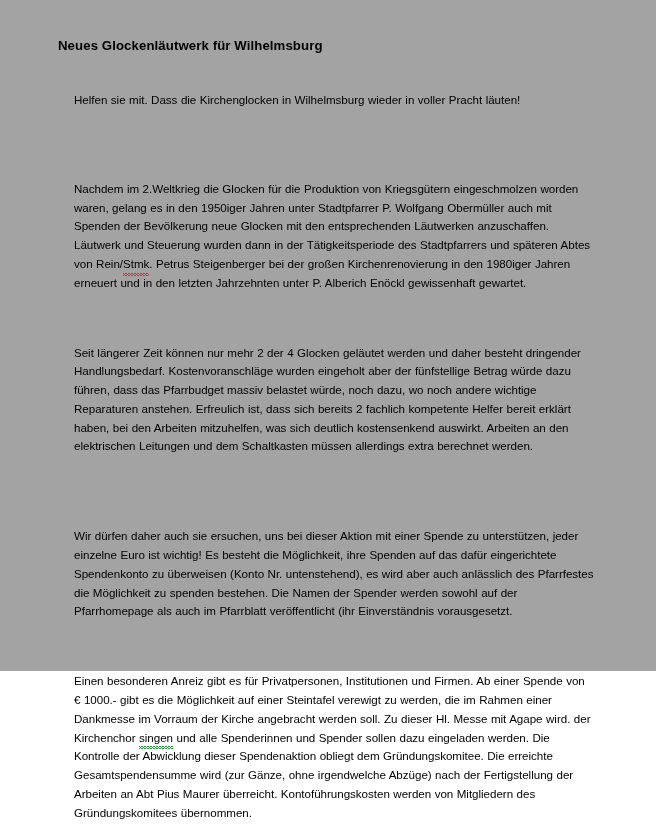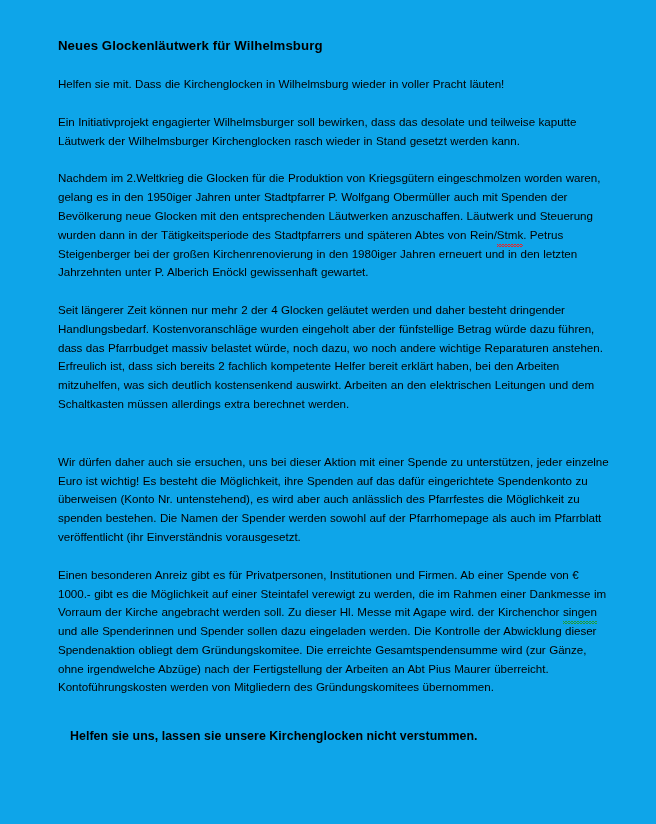--- a/index.html
+++ b/index.html
@@ -10,36 +10,36 @@
   body {
     width: 656px;
     height: 824px;
     overflow: hidden;
     font-family: "Liberation Sans", sans-serif;
     color: #000000;
   }
   .page {
     position: relative;
     width: 656px;
-    height: 824px;
-    background: #0ea5e9;
+    height: 671px;
+    background: #a3a3a3;
     box-sizing: border-box;
     padding: 30px 46px 16px 58px;
   }
   .doc-title {
     font-size: 13.2px;
     font-weight: bold;
     line-height: 1.22;
     margin: 8px 0 0 0;
     letter-spacing: 0.1px;
   }
   p.para {
     font-size: 11.6px;
     line-height: 1.62;
-    margin: 0;
+    margin: 16px;
     text-align: left;
     letter-spacing: -0.03px;
     word-spacing: 0.3px;
   }
   .sp-1 { height: 21px; }
   .sp-2 { height: 19px; }
   .sp-3 { height: 19px; }
   .sp-4 { height: 19px; }
   .sp-5 { height: 20px; }
   .sp-6 { height: 19px; }
@@ -96,21 +96,20 @@
 <div class="page">
 
   <h1 class="doc-title">Neues Glockenläutwerk für Wilhelmsburg</h1>
 
   <div class="sp-1"></div>
 
   <p class="para">Helfen sie mit. Dass die Kirchenglocken in Wilhelmsburg wieder in voller Pracht läuten!</p>
 
   <div class="sp-2"></div>
 
-  <p class="para">Ein Initiativprojekt engagierter Wilhelmsburger soll bewirken, dass das desolate und teilweise kaputte Läutwerk der Wilhelmsburger Kirchenglocken rasch wieder in Stand gesetzt werden kann.</p>
 
   <div class="sp-3"></div>
 
   <p class="para"><span>Nachdem im 2.Weltkrieg die Glocken für die Produktion von Kriegsgütern eingeschmolzen worden waren, gelang es in den 1950iger Jahren unter Stadtpfarrer P. Wolfgang Obermüller auch mit Spenden der Bevölkerung neue Glocken mit den entsprechenden Läutwerken anzuschaffen. Läutwerk und Steuerung wurden dann in der Tätigkeitsperiode des Stadtpfarrers und späteren Abtes von Rein/</span><span class="spell">Stmk</span><span>. Petrus Steigenberger bei der großen Kirchenrenovierung in den 1980iger Jahren erneuert und in den letzten Jahrzehnten unter P. Alberich Enöckl gewissenhaft gewartet.</span></p>
 
   <div class="sp-4"></div>
 
   <p class="para">Seit längerer Zeit können  nur mehr 2 der 4 Glocken geläutet werden und daher besteht dringender Handlungsbedarf. Kostenvoranschläge wurden eingeholt aber der fünfstellige Betrag würde dazu führen, dass das Pfarrbudget massiv belastet würde, noch dazu, wo noch andere wichtige Reparaturen anstehen. Erfreulich ist, dass sich bereits 2 fachlich kompetente Helfer bereit erklärt haben, bei den Arbeiten mitzuhelfen, was sich deutlich kostensenkend auswirkt. Arbeiten an den elektrischen Leitungen und dem Schaltkasten müssen  allerdings extra  berechnet werden.</p>
 
   <div class="sp-5"></div>

